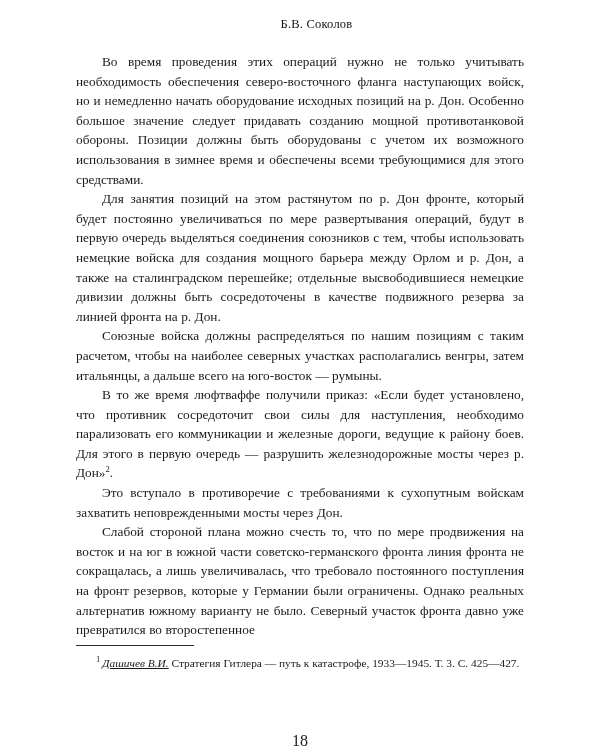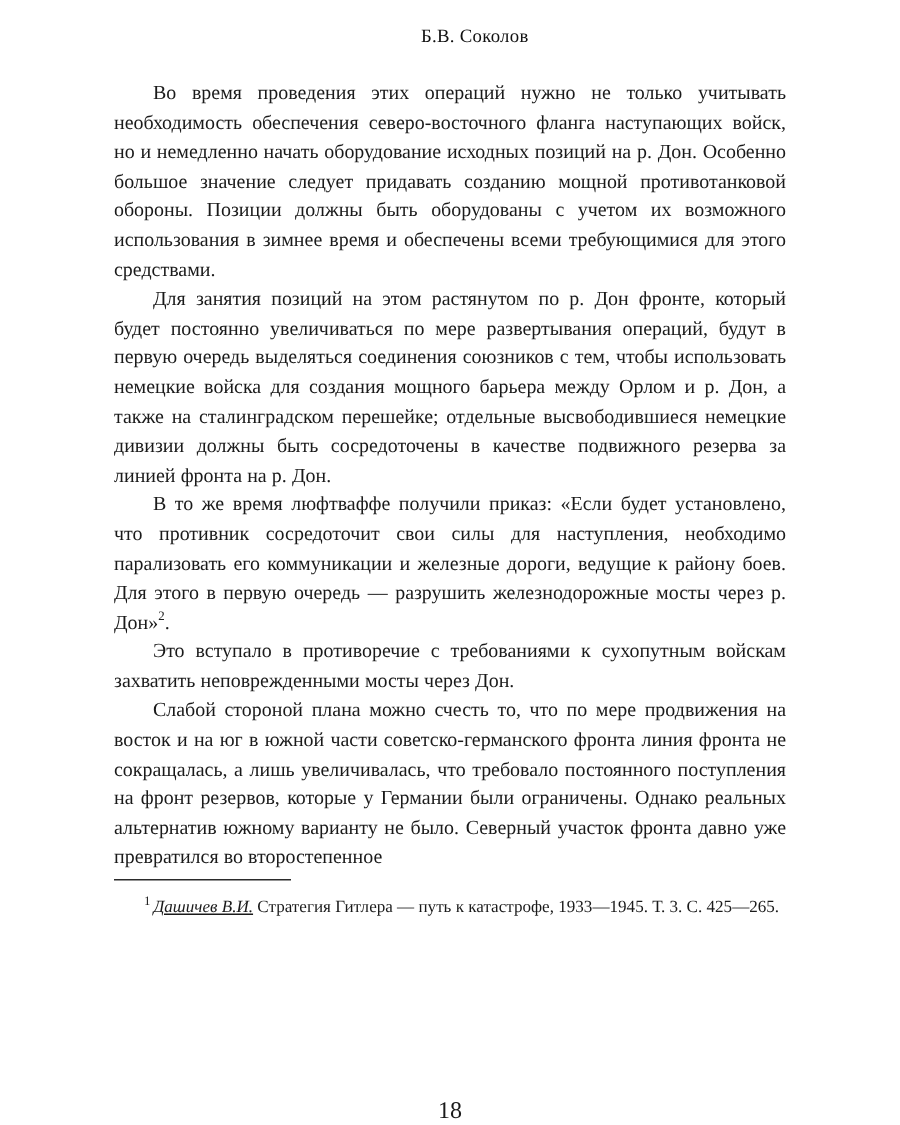--- a/index.html
+++ b/index.html
@@ -89,25 +89,26 @@
 </head>
 <body>
 
 <div class="page">
 
   <div class="running-head">Б.В. Соколов</div>
 
   <div class="body-col">
     <p class="para">Во время проведения этих операций нужно не только учитывать необходимость обеспечения северо-восточного фланга наступающих войск, но и немедленно начать оборудование исходных позиций на р. Дон. Особенно большое значение следует придавать созданию мощной противотанковой обороны. Позиции должны быть оборудованы с учетом их возможного использования в зимнее время и обеспечены всеми требующимися для этого средствами.</p>
     <p class="para">Для занятия позиций на этом растянутом по р. Дон фронте, который будет постоянно увеличиваться по мере развертывания операций, будут в первую очередь выделяться соединения союзников с тем, чтобы использовать немецкие войска для создания мощного барьера между Орлом и р. Дон, а также на сталинградском перешейке; отдельные высвободившиеся немецкие дивизии должны быть сосредоточены в качестве подвижного резерва за линией фронта на р. Дон.</p>
+    <p class="para">Союзные войска должны распределяться по нашим позициям с таким расчетом, чтобы на наиболее северных участках располагались венгры, затем итальянцы, а дальше всего на юго-восток — румыны.</p>
     <p class="para"><span>В то же время люфтваффе получили приказ: «Если будет установлено, что противник сосредоточит свои силы для наступления, необходимо парализовать его коммуникации и железные дороги, ведущие к району боев. Для этого в первую очередь — разрушить железнодорожные мосты через р. Дон»</span><sup class="ref">2</sup>.</p>
     <p class="para">Это вступало в противоречие с требованиями к сухопутным войскам захватить неповрежденными мосты через Дон.</p>
     <p class="para">Слабой стороной плана можно счесть то, что по мере продвижения на восток и на юг в южной части советско-германского фронта линия фронта не сокращалась, а лишь увеличивалась, что требовало постоянного поступления на фронт резервов, которые у Германии были ограничены. Однако реальных альтернатив южному варианту не было. Северный участок фронта давно уже превратился во второстепенное</p>
   </div>
 
   <div class="footnotes">
     <div class="footnote-rule"></div>
-    <p class="footnote"><span class="fn-mark">1</span><span class="it">Дашичев В.И.</span><span> Стратегия Гитлера — путь к катастрофе, 1933—1945. Т. 3. С. 425—265.</span></p>
+    <p class="footnote"><span class="fn-mark">1</span><span class="it">Дашичев В.И.</span><span> Стратегия Гитлера — путь к катастрофе, 1933—1945. Т. 3. С. 425—427.</span></p>
   </div>
 
   <div class="folio">18</div>
 
 </div>
 
 </body></html>

